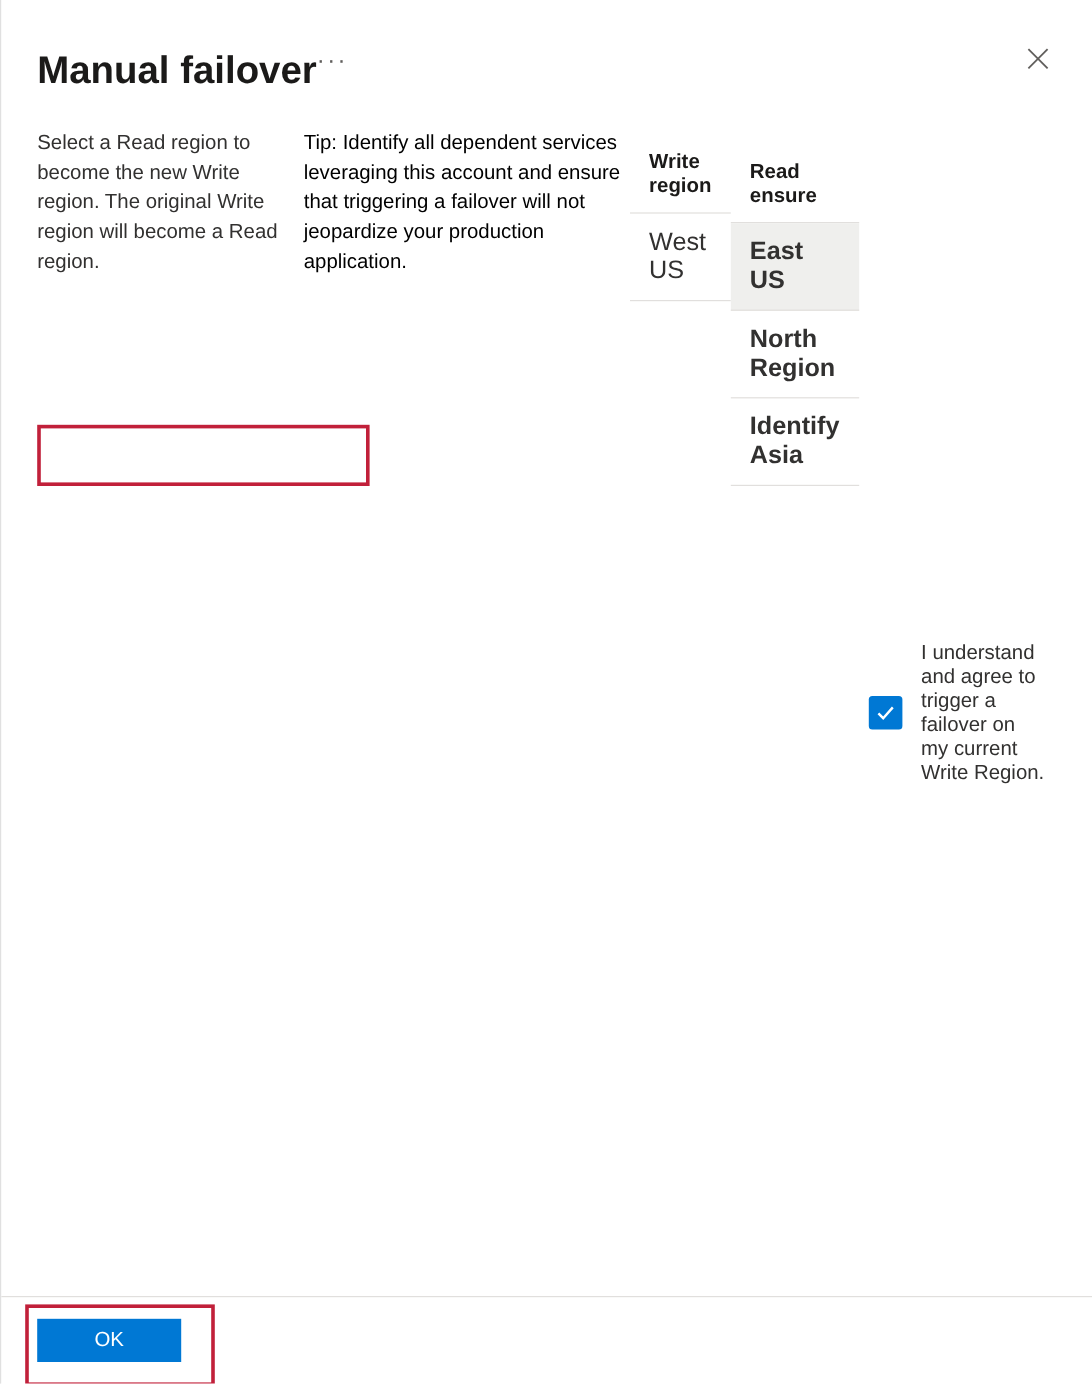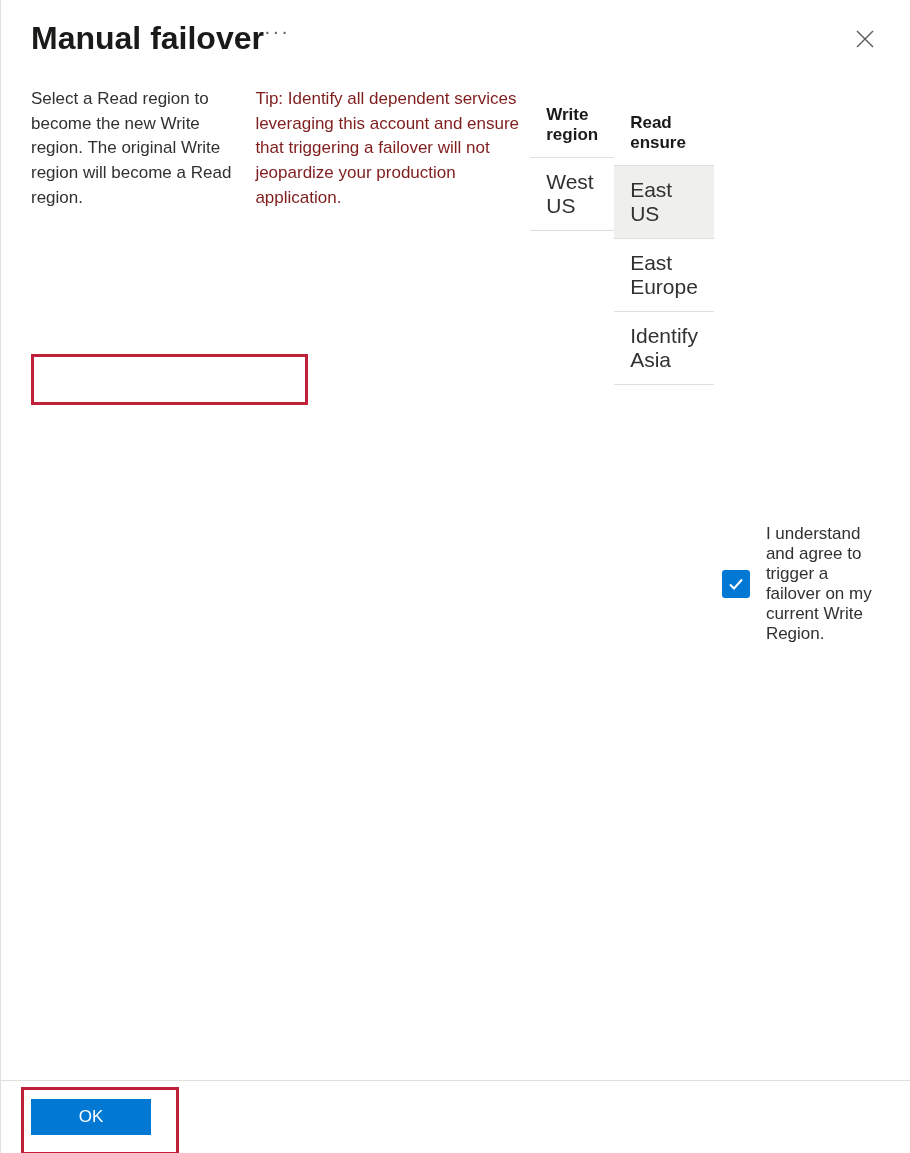--- a/index.html
+++ b/index.html
@@ -18,20 +18,21 @@
     }
     .header {
       display: flex;
       align-items: center;
       justify-content: space-between;
       padding: 20px 30px 10px 30px;
     }
     .title-wrap {
       display: flex;
       align-items: flex-start;
+      margin-top: 20px;
     }
     .title {
       font-size: 32px;
       font-weight: 600;
       color: #1b1a19;
     }
     .more-dots {
       font-size: 20px;
       color: #605e5c;
       letter-spacing: 2px;
@@ -50,21 +51,21 @@
     }
     .intro {
       font-size: 17px;
       line-height: 1.45;
       color: #323130;
       margin-bottom: 18px;
     }
     .tip {
       font-size: 17px;
       line-height: 1.45;
-      color: #7f1d1d;
+      color: #000000;
       margin: 0 0 22px 16px;
     }
     .section-heading {
       font-weight: 600;
       font-size: 17px;
       color: #1b1a19;
       padding: 8px 16px 12px 16px;
       border-bottom: 1px solid #e1dfdd;
     }
     .region-row {
@@ -81,20 +82,21 @@
       background: #efefed;
       position: relative;
     }
     .highlight-box {
       position: absolute;
       border: 3px solid #c1203a;
       pointer-events: none;
     }
     .read-rows {
       margin-bottom: 44px;
+      font-weight: bold;
     }
     .consent {
       display: flex;
       align-items: center;
       gap: 16px;
       padding: 0 8px;
     }
     .checkbox {
       width: 28px;
       height: 28px;
@@ -157,21 +159,21 @@
 
     <div class="regions-block">
       <div class="section-heading">Write region</div>
       <div class="region-row">West US</div>
     </div>
 
     <div class="regions-block">
       <div class="section-heading">Read ensure</div>
       <div class="read-rows" id="read-rows">
           <div class="region-row read-region-row selected">East US</div>
-          <div class="region-row read-region-row">East Europe</div>
+          <div class="region-row read-region-row">North Region</div>
           <div class="region-row read-region-row">Identify Asia</div>
         </div>
     </div>
 
     <div class="consent">
       <div class="checkbox">
         <svg width="18" height="18" viewBox="0 0 18 18">
           <polyline points="3,9.5 7,13.5 15,4.5" fill="none" stroke="#ffffff" stroke-width="2"></polyline>
         </svg>
       </div>

